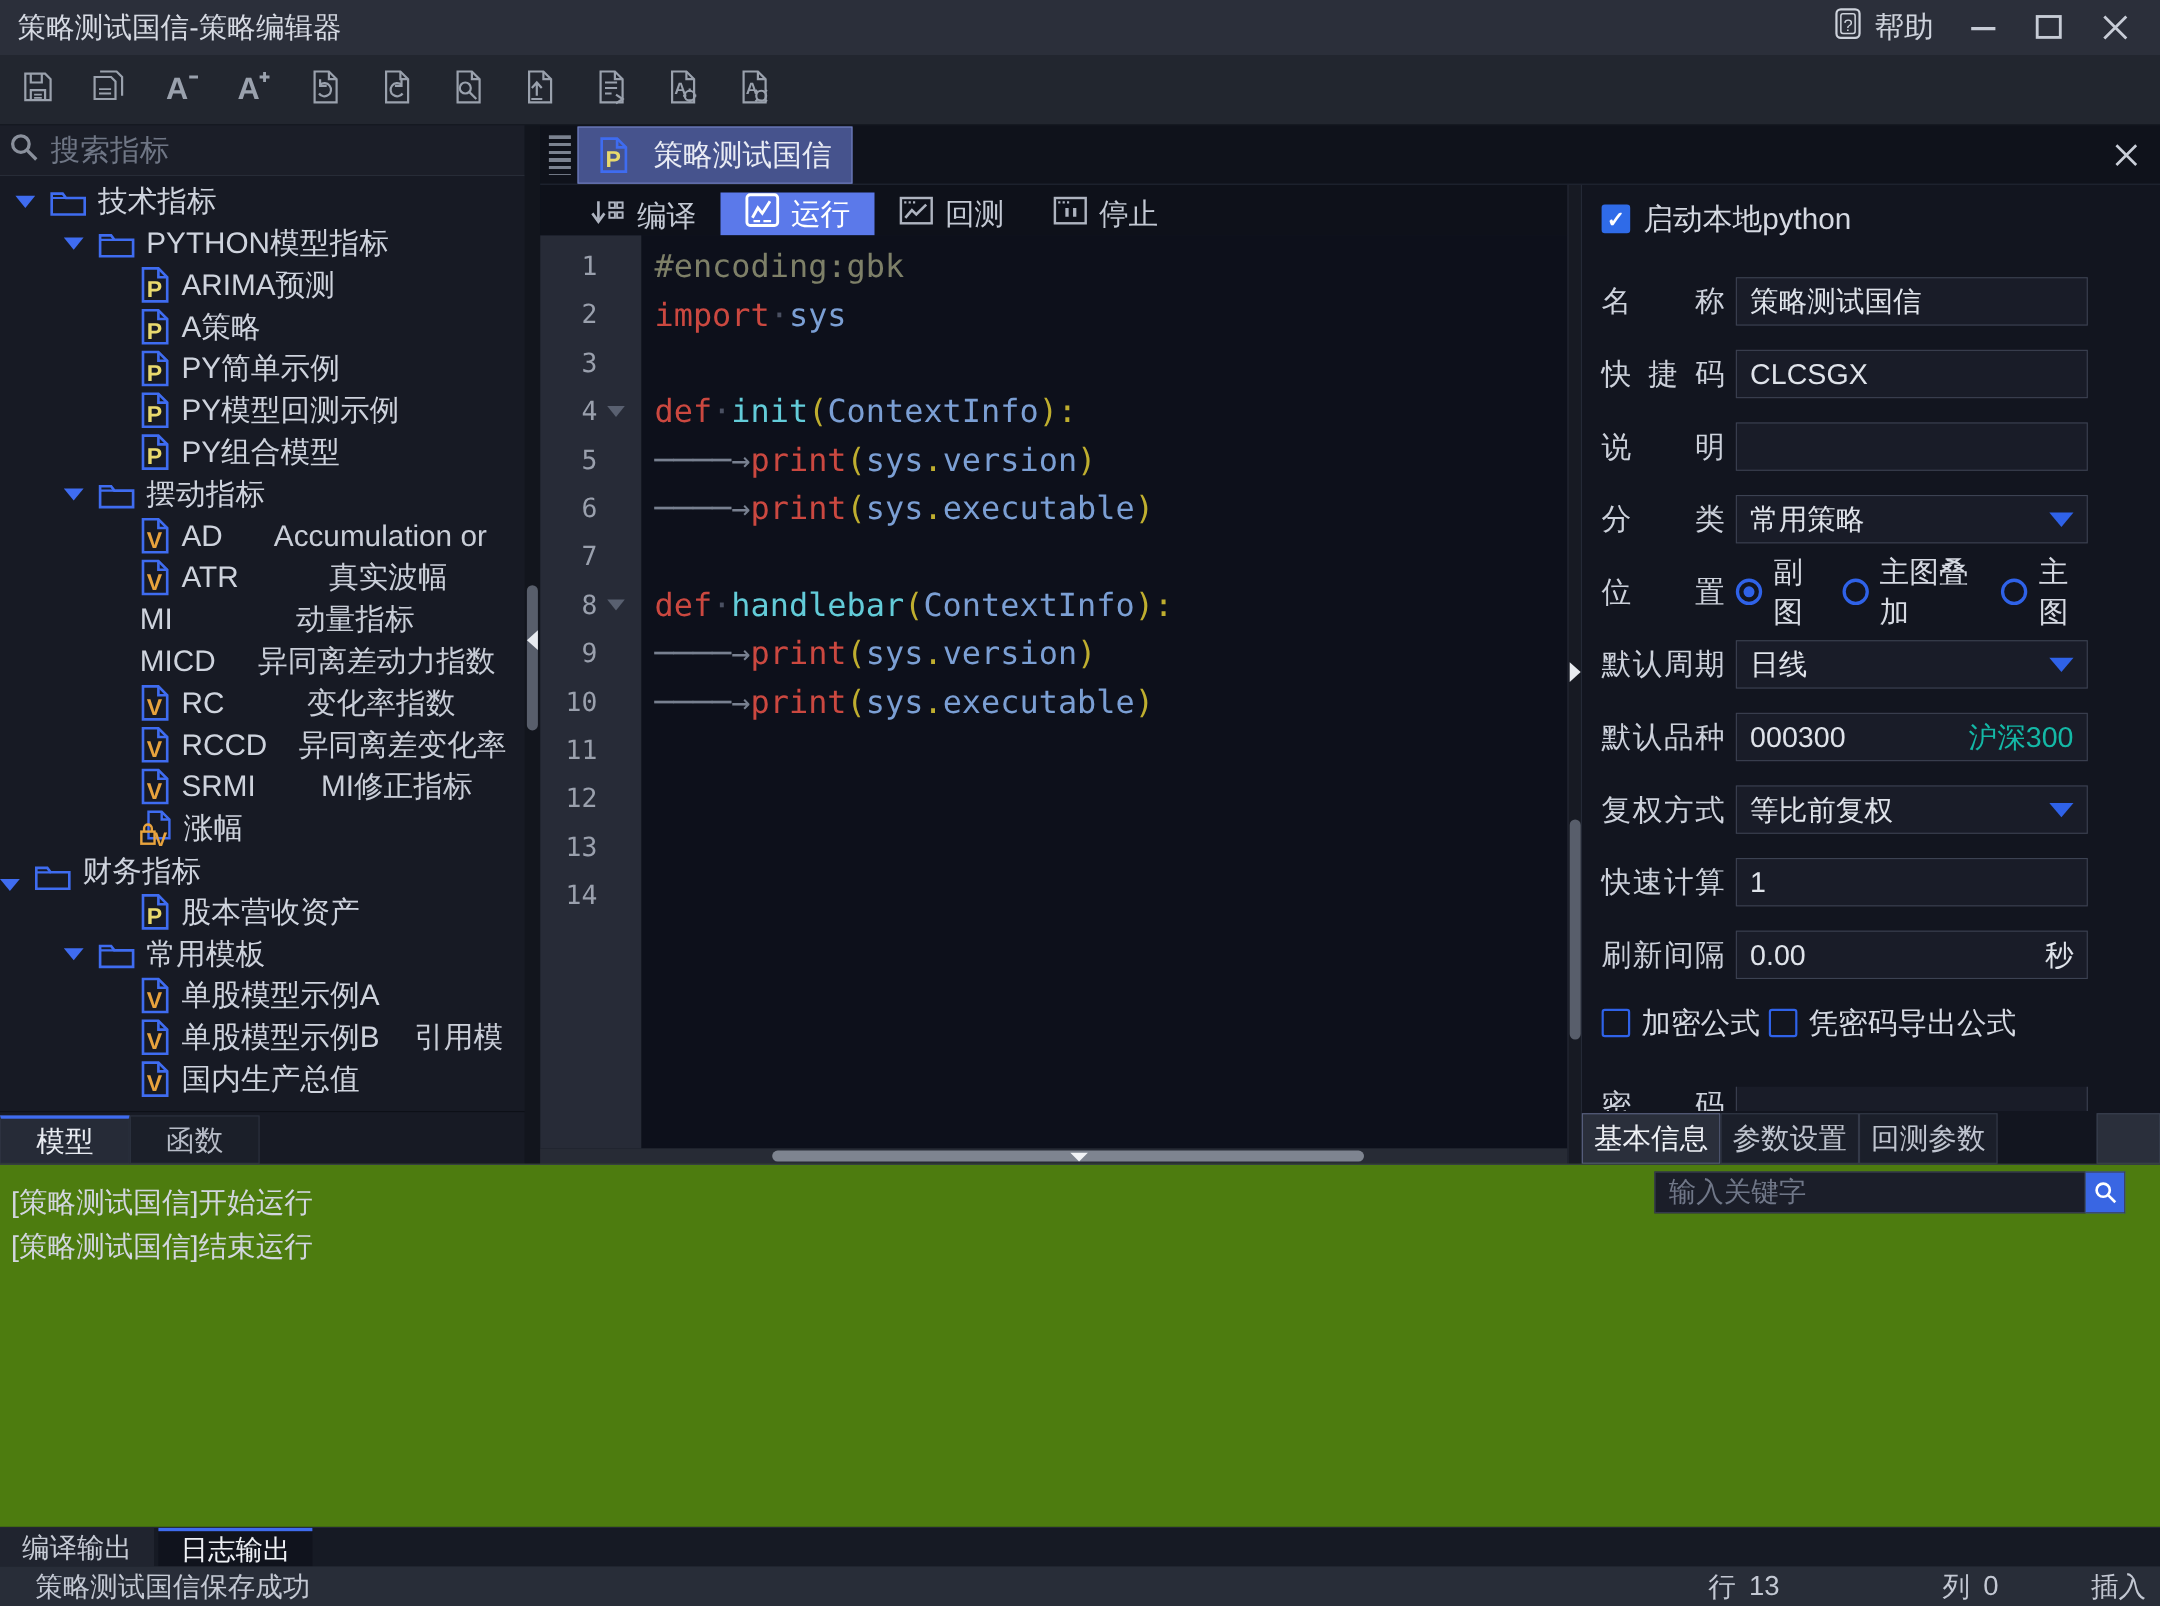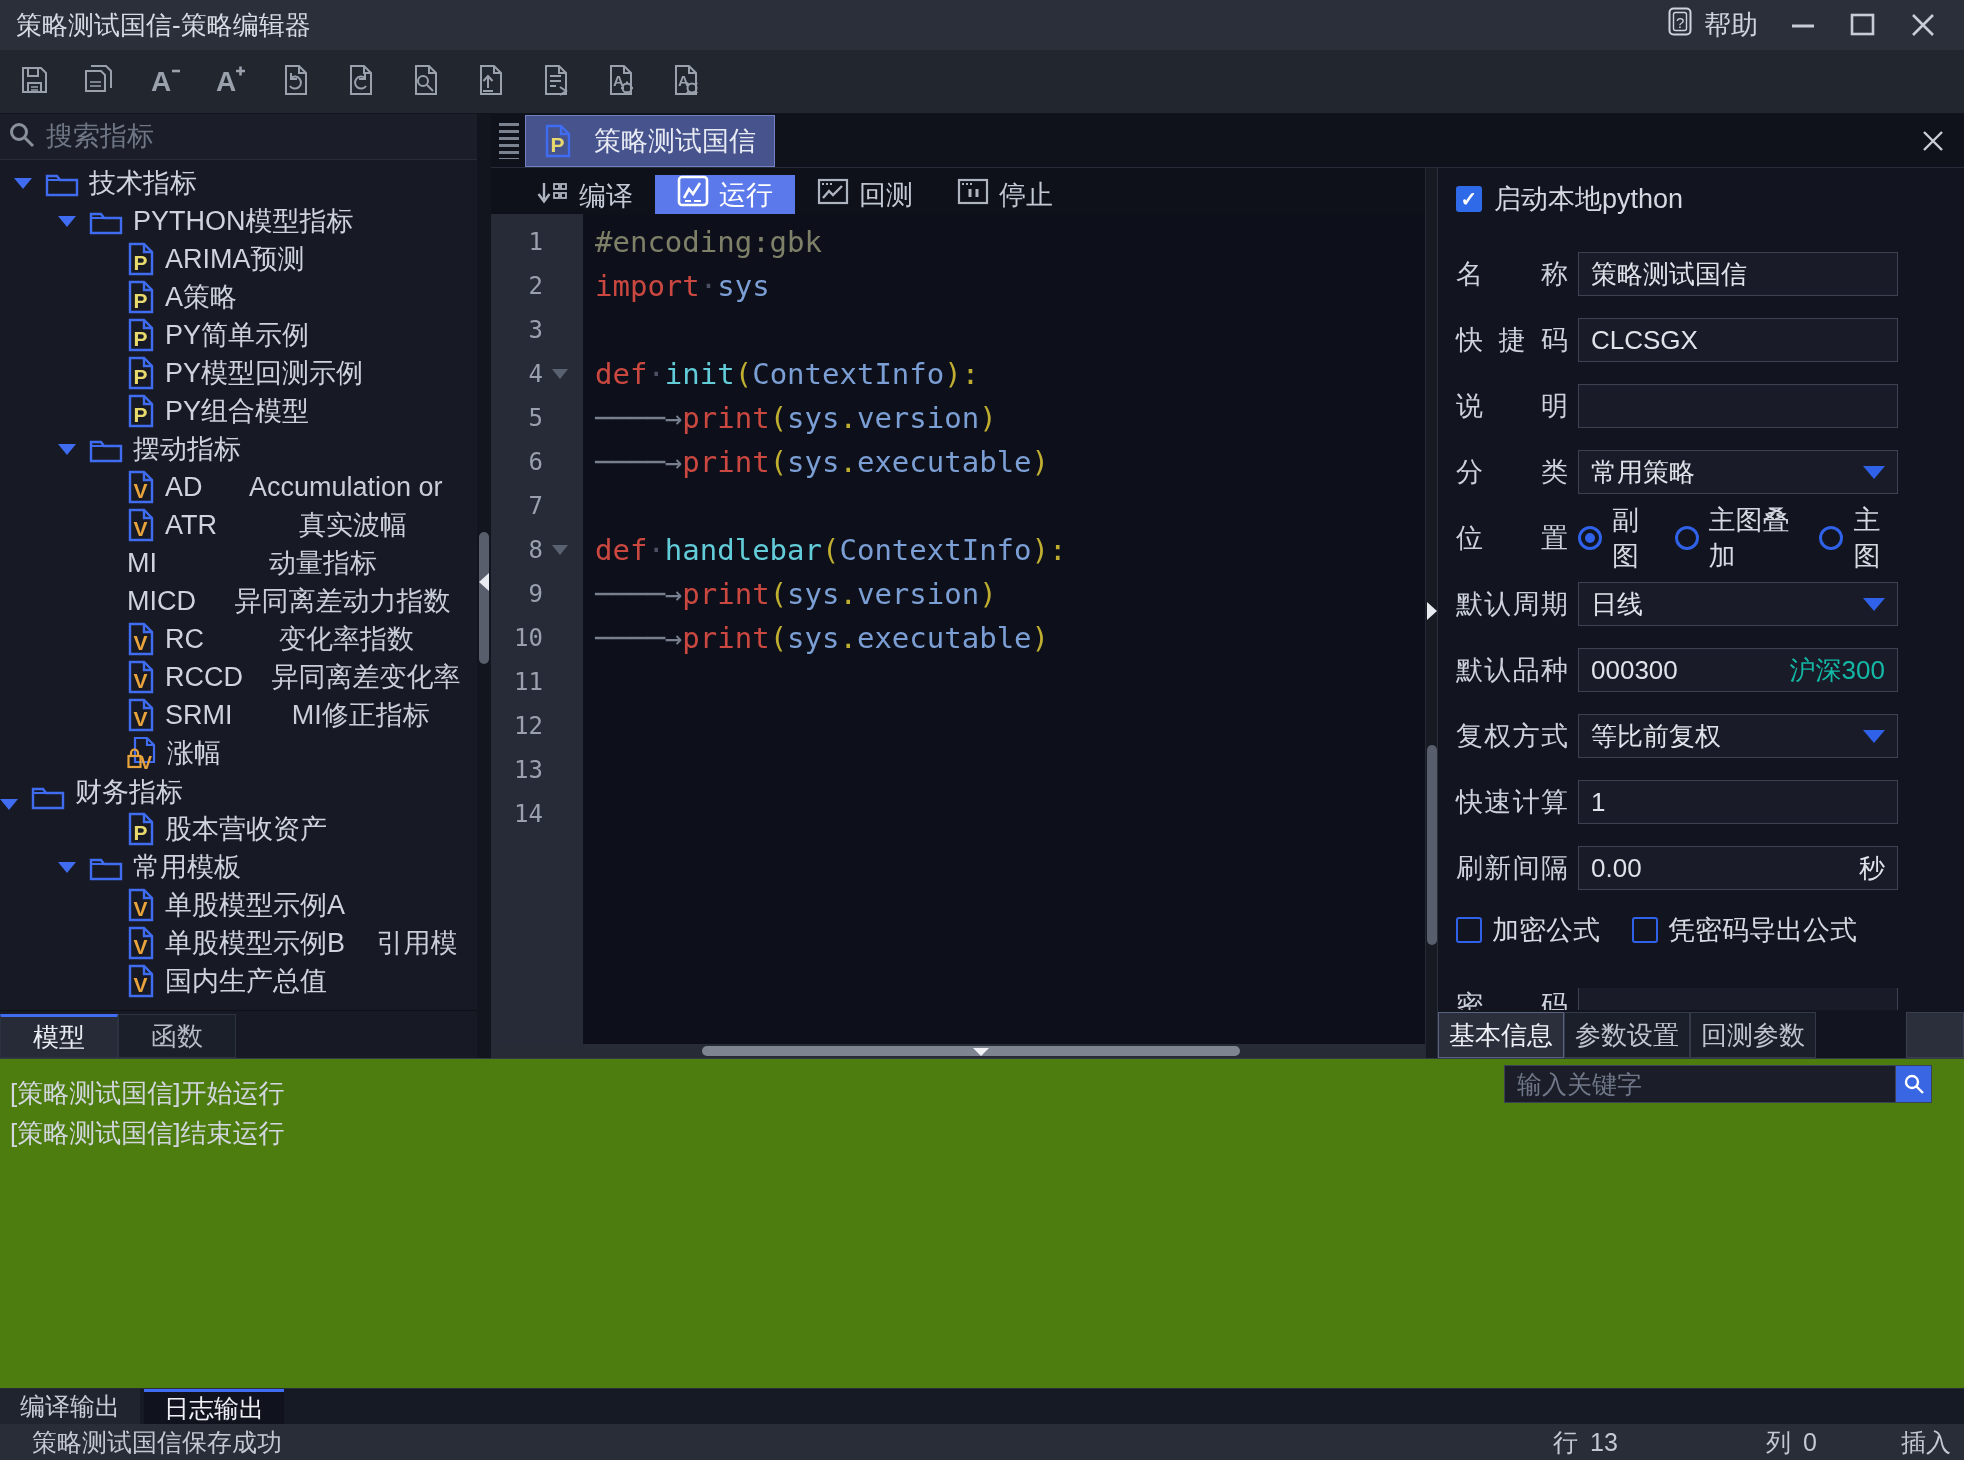--- a/index.html
+++ b/index.html
@@ -98,21 +98,21 @@
   .fctl{flex:1;height:44px;background:#191c28;border:1px solid #3c4252;display:flex;
         align-items:center;padding:0 12px;font-size:26px;color:#dfe3ea;position:relative;}
   .fctl .caret{position:absolute;right:12px;width:0;height:0;border-left:11px solid transparent;
                border-right:11px solid transparent;border-top:13px solid #2f62e8;}
   .fsuffix{margin-left:auto;font-size:26px;}
   .rctl{flex:1;display:flex;align-items:center;gap:18px;font-size:27px;color:#d5d9e2;}
   .rgroup{display:flex;align-items:center;gap:10px;}
   .radio{width:24px;height:24px;border-radius:50%;border:3px solid #2f62e8;display:flex;
          align-items:center;justify-content:center;flex:0 0 auto;}
   .radio.sel::after{content:"";width:10px;height:10px;border-radius:50%;background:#2f62e8;}
-  .checksrow{display:flex;align-items:center;gap:32px;height:28px;margin:26px 0 44px 0;}
+  .checksrow{display:flex;align-items:center;gap:8px;height:28px;margin:26px 0 44px 0;}
   .checkitem{display:flex;align-items:center;gap:10px;font-size:27px;color:#d5d9e2;}
   .cliprow{height:34px;overflow:hidden;margin-bottom:0;}
   .rtabs{height:48px;flex:0 0 auto;display:flex;align-items:flex-end;background:#12151f;}
   .rtab{height:46px;min-width:119px;padding:0 10px;display:flex;align-items:center;justify-content:center;
         font-size:26px;color:#bfc4cf;background:#1b1f2a;border:1px solid #343a49;}
   .rtab.active{background:#2a2f3b;border-color:#5a6282;color:#eef0f5;}
   .rstub{margin-left:auto;width:58px;height:46px;background:#2a2f3b;border:1px solid #3a4050;}
 
   
   .outputzone{height:330px;flex:0 0 auto;background:#4d7c0f;border-top:1px solid #343946;position:relative;}

